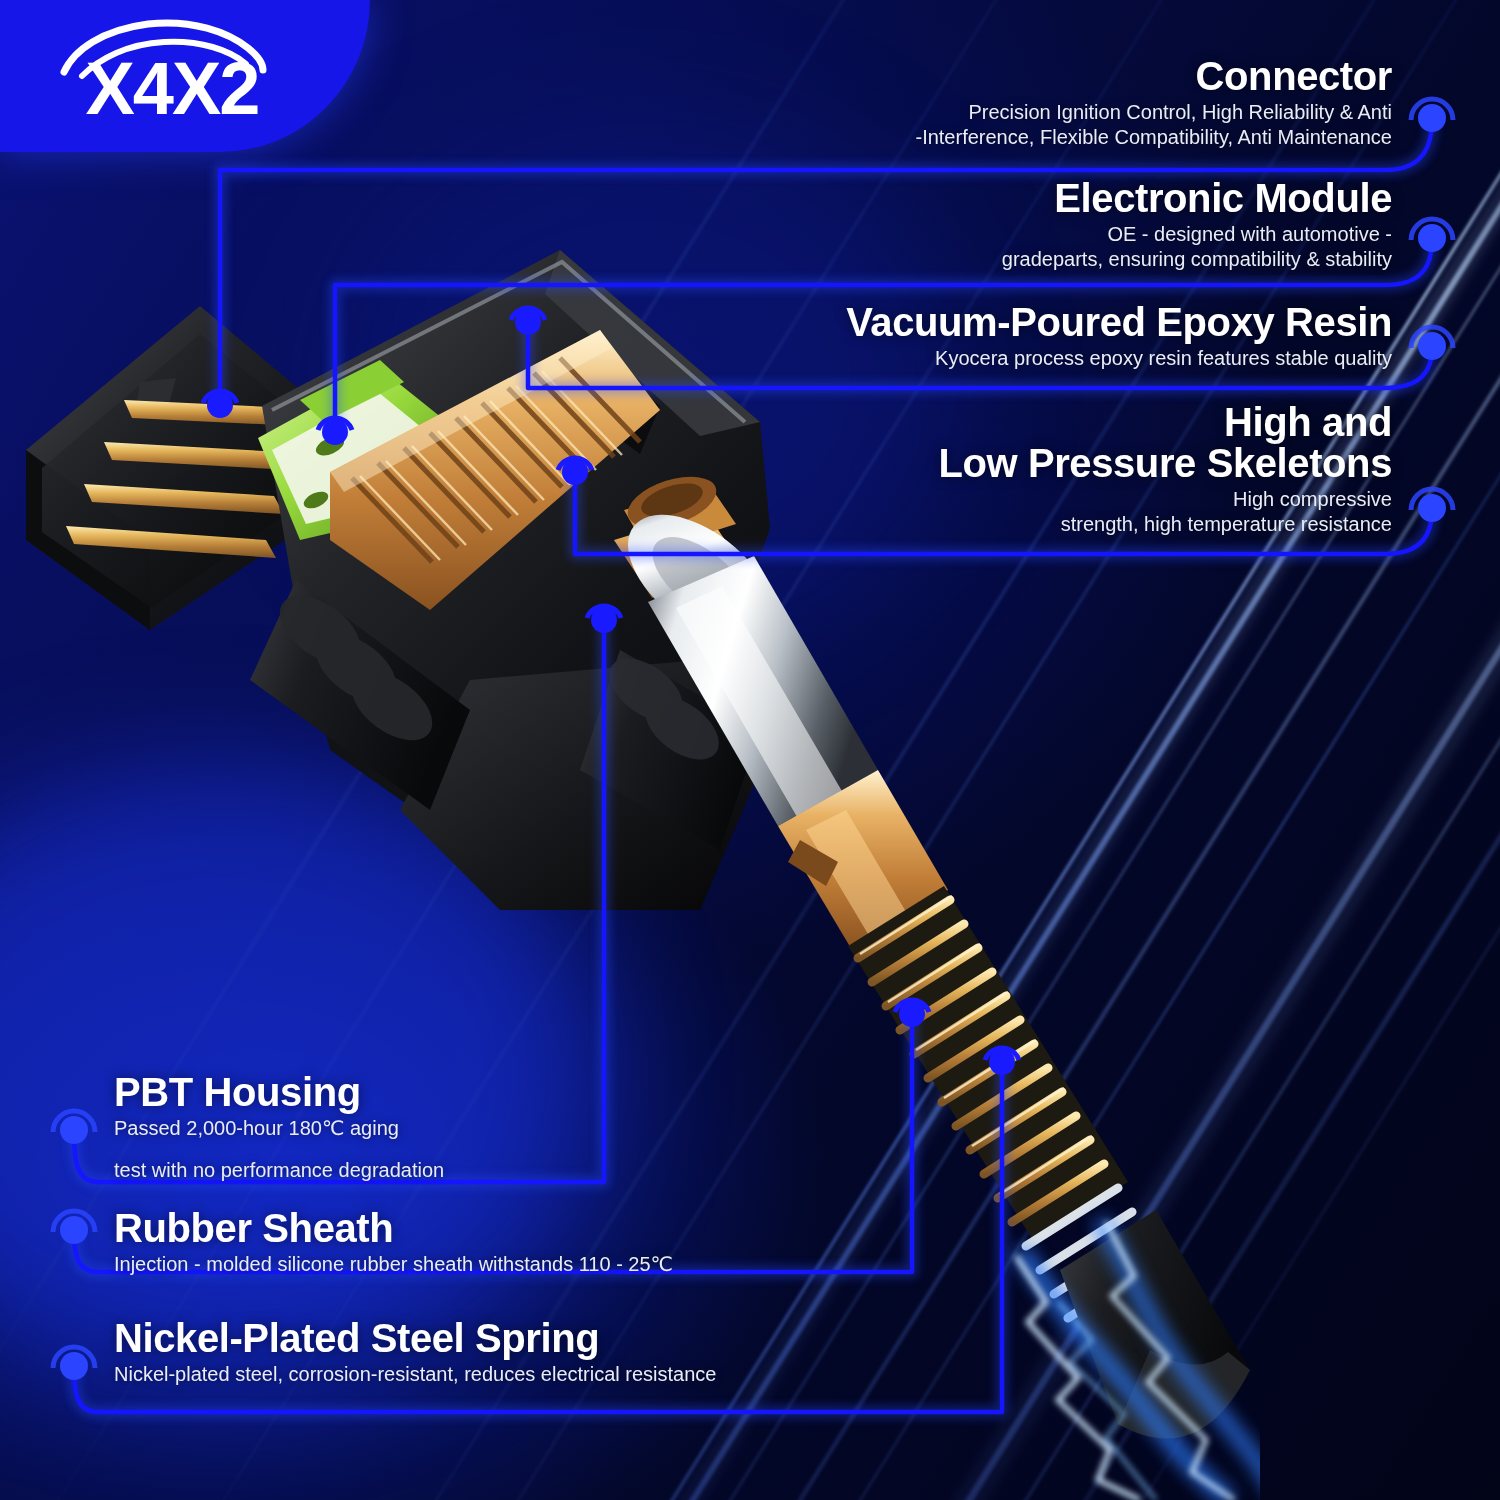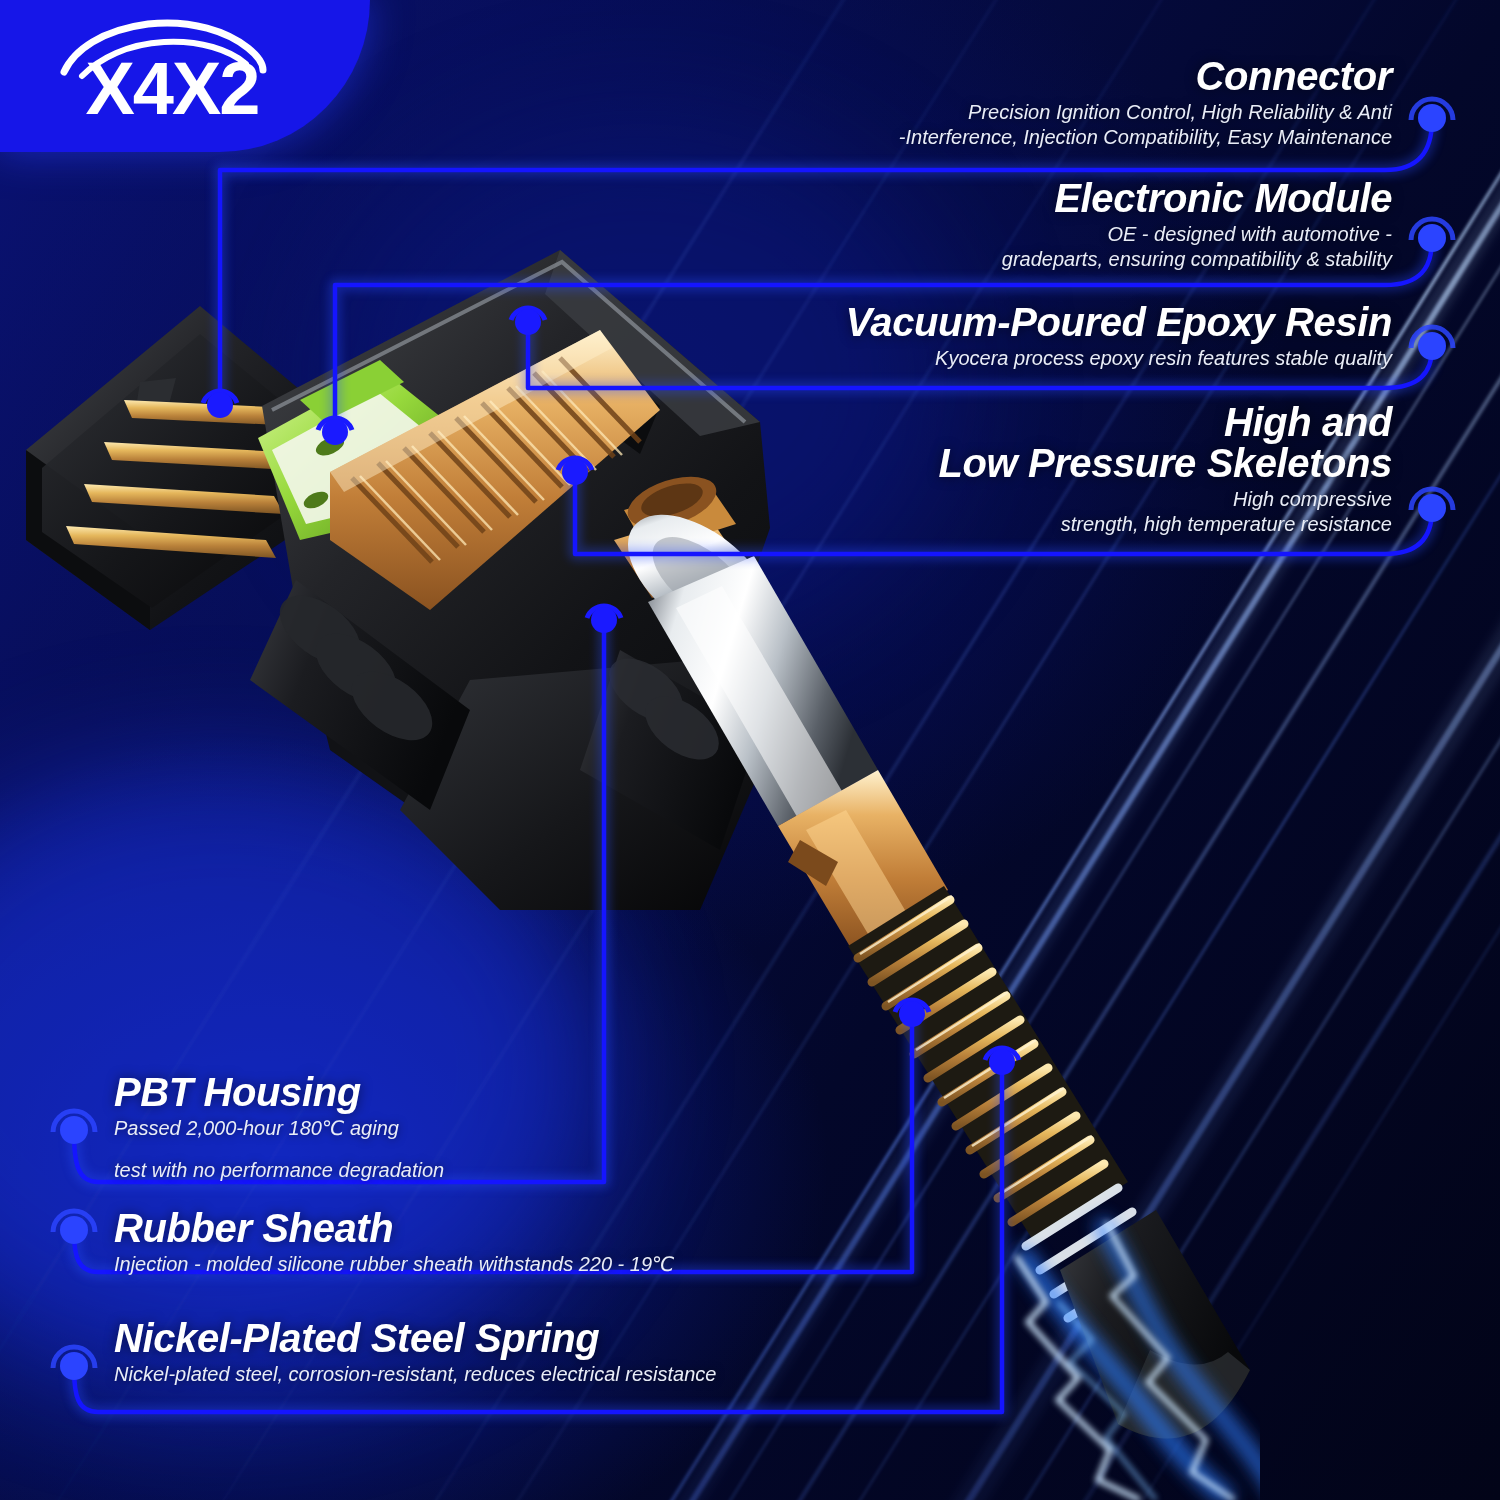--- a/index.html
+++ b/index.html
@@ -23,21 +23,21 @@
     position:absolute;left:0;top:0;width:370px;height:152px;
     background:#1616e8;
     border-bottom-right-radius:150px 152px;
     box-shadow:0 0 40px rgba(40,60,255,.55);
     overflow:hidden;
   }
   #logo-mark{position:absolute;left:52px;top:14px;width:240px;height:120px;}
   
   #product{position:absolute;left:0;top:210px;width:1260px;height:1290px;pointer-events:none;}
   
-  .callout{position:absolute;pointer-events:none;font-style:italic;}
+  .callout{position:absolute;pointer-events:none;}
   .callout .title{
     color:#ffffff;font-weight:bold;line-height:1.03;
     letter-spacing:-0.4px;
     text-shadow:0 0 12px rgba(0,0,0,.55);
     font-size:40px;
   }
   .callout .desc{
     color:#e9edf7;line-height:1.22;font-size:20px;
     text-shadow:0 0 9px rgba(0,0,0,.6);
     margin-top:3px;font-weight:400;
@@ -409,21 +409,21 @@
     </g>
     <g>
       <path class="endmk-ring" d="M53 1368 a21 21 0 1 1 42 0"></path>
         <circle class="endmk-dot" cx="74" cy="1366" r="14"></circle>
     </g>
   </svg>
 
   <div class="callout right-group" style="right:108px;top:56px;width:700px;">
     <div class="title">Connector</div>
     <div class="desc">Precision Ignition Control, High Reliability &amp; Anti</div>
-    <div class="desc" style="margin-top:0;">-Interference, Injection Compatibility, Easy Maintenance</div>
+    <div class="desc" style="margin-top:0;">-Interference, Flexible Compatibility, Anti Maintenance</div>
   </div>
 
   <div class="callout right-group" style="right:108px;top:178px;width:700px;">
     <div class="title">Electronic Module</div>
     <div class="desc">OE - designed with automotive -</div>
     <div class="desc" style="margin-top:0;">gradeparts, ensuring compatibility &amp; stability</div>
   </div>
 
   <div class="callout right-group" style="right:108px;top:302px;width:760px;">
     <div class="title">Vacuum-Poured Epoxy Resin</div>
@@ -438,21 +438,21 @@
   </div>
 
   <div class="callout left-group" style="left:114px;top:1072px;width:700px;">
     <div class="title">PBT Housing</div>
     <div class="desc">Passed 2,000-hour 180℃ aging</div>
     <div class="desc" style="margin-top:17px;">test with no performance degradation</div>
   </div>
 
   <div class="callout left-group" style="left:114px;top:1208px;width:880px;">
     <div class="title">Rubber Sheath</div>
-    <div class="desc">Injection - molded silicone rubber sheath withstands 220 - 19℃</div>
+    <div class="desc">Injection - molded silicone rubber sheath withstands 110 - 25℃</div>
   </div>
 
   <div class="callout left-group" style="left:114px;top:1318px;width:920px;">
     <div class="title">Nickel-Plated Steel Spring</div>
     <div class="desc">Nickel-plated steel, corrosion-resistant, reduces electrical resistance</div>
   </div>
 
 </div>
 
 </body></html>

